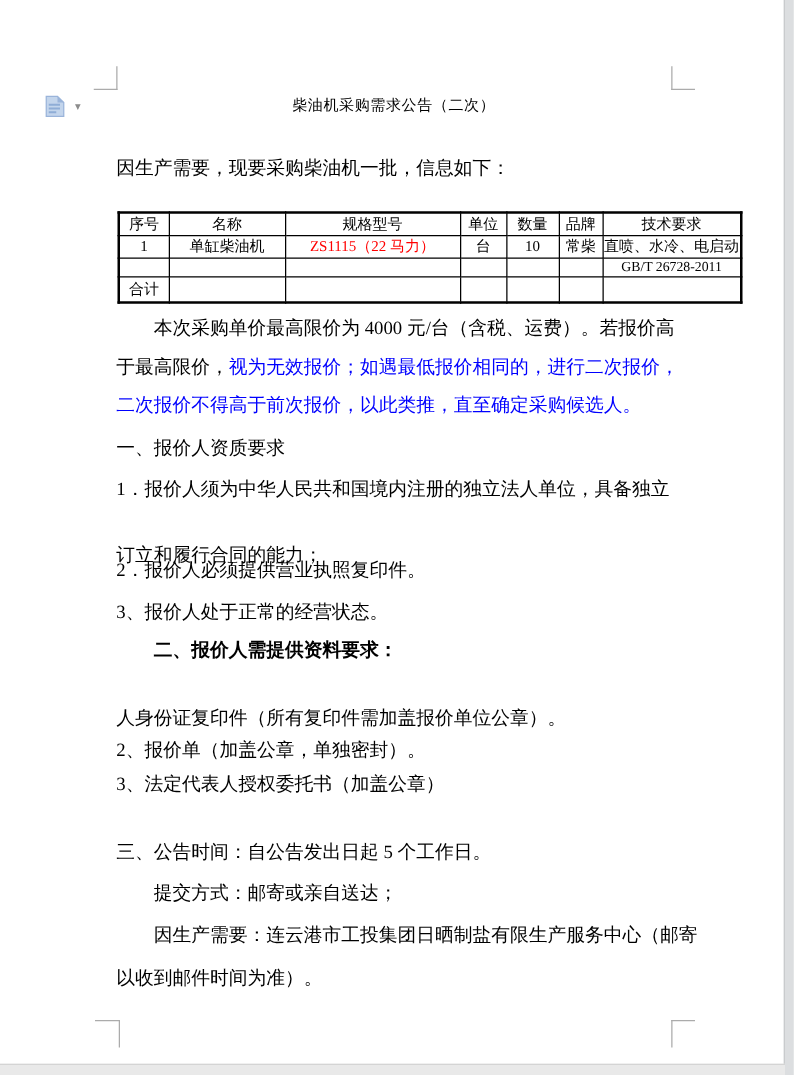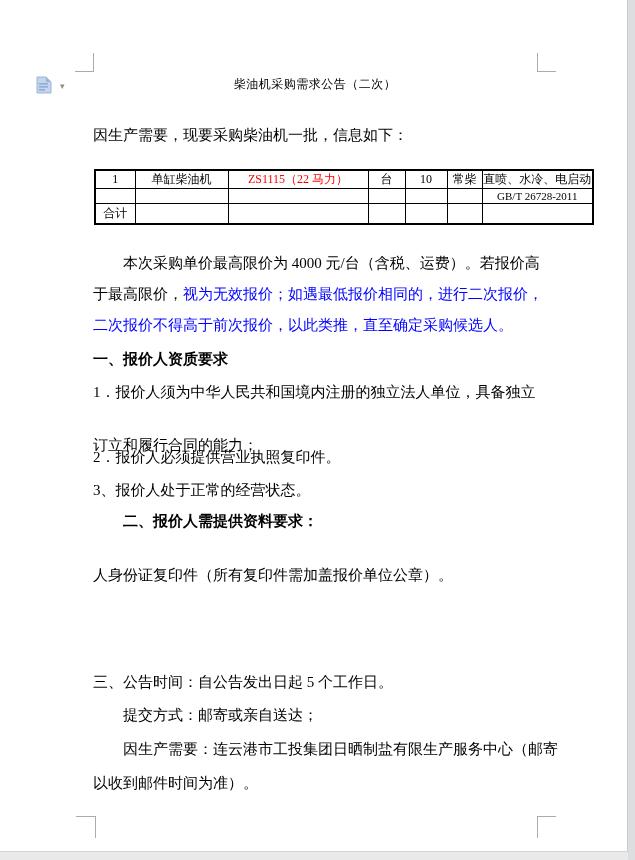--- a/index.html
+++ b/index.html
@@ -73,20 +73,29 @@
     <colgroup>
       <col style="width:40px">
         <col style="width:93px">
         <col style="width:140px">
       <col style="width:37px">
         <col style="width:42px">
         <col style="width:35px">
         <col style="width:111px">
     </colgroup>
     <tbody>
+        <tr class="r-head">
+      <td>序号</td>
+      <td>名称</td>
+      <td>规格型号</td>
+      <td>单位</td>
+      <td>数量</td>
+      <td>品牌</td>
+      <td>技术要求</td>
+    </tr>
     <tr class="r-1">
       <td>1</td>
       <td>单缸柴油机</td>
       <td class="red">ZS1115（22 马力）</td>
       <td>台</td>
       <td>10</td>
       <td>常柴</td>
       <td>直喷、水冷、电启动</td>
     </tr>
     <tr class="r-2">
@@ -107,28 +116,30 @@
       <td></td>
       <td></td>
     </tr>
   </tbody>
     </table>
 
   <div class="line" style="left:123px;top:253px;">本次采购单价最高限价为 4000 元/台（含税、运费）。若报价高</div>
   <div class="line blue" style="left:93px;top:315px;">二次报价不得高于前次报价，以此类推，直至确定采购候选人。</div>
   <div class="line" style="left:93px;top:284px;"><span>于最高限价，</span><span class="blue">视为无效报价；如遇最低报价相同的，进行二次报价，</span></div>
 
-  <div class="line" style="left:93px;top:349px;font-weight:bold;">一、报价人资质要求</div>
+  <div class="line" style="left:93px;top:349px;">一、报价人资质要求</div>
   <div class="line" style="left:93px;top:382px;">1．报价人须为中华人民共和国境内注册的独立法人单位，具备独立</div>
   <div class="line" style="left:93px;top:414px;margin-top:21px;">订立和履行合同的能力；</div>
   <div class="line" style="left:93px;top:447px;">2．报价人必须提供营业执照复印件。</div>
   <div class="line" style="left:93px;top:480px;">3、报价人处于正常的经营状态。</div>
 
   <div class="line bold" style="left:123px;top:511px;">二、报价人需提供资料要求：</div>
   <div class="line" style="left:93px;top:565px;">人身份证复印件（所有复印件需加盖报价单位公章）。</div>
+  <div class="line" style="left:93px;top:591px;">2、报价单（加盖公章，单独密封）。</div>
+  <div class="line" style="left:93px;top:618px;">3、法定代表人授权委托书（加盖公章）</div>
 
   <div class="line" style="left:93px;top:672px;">三、公告时间：自公告发出日起 5 个工作日。</div>
   <div class="line" style="left:123px;top:705px;">提交方式：邮寄或亲自送达；</div>
   <div class="line" style="left:123px;top:739px;">因生产需要：连云港市工投集团日晒制盐有限生产服务中心（邮寄</div>
   <div class="line" style="left:93px;top:773px;">以收到邮件时间为准）。</div>
 
   <div class="edge-right"></div>
   <div class="edge-bottom"></div>
 </div>
 

